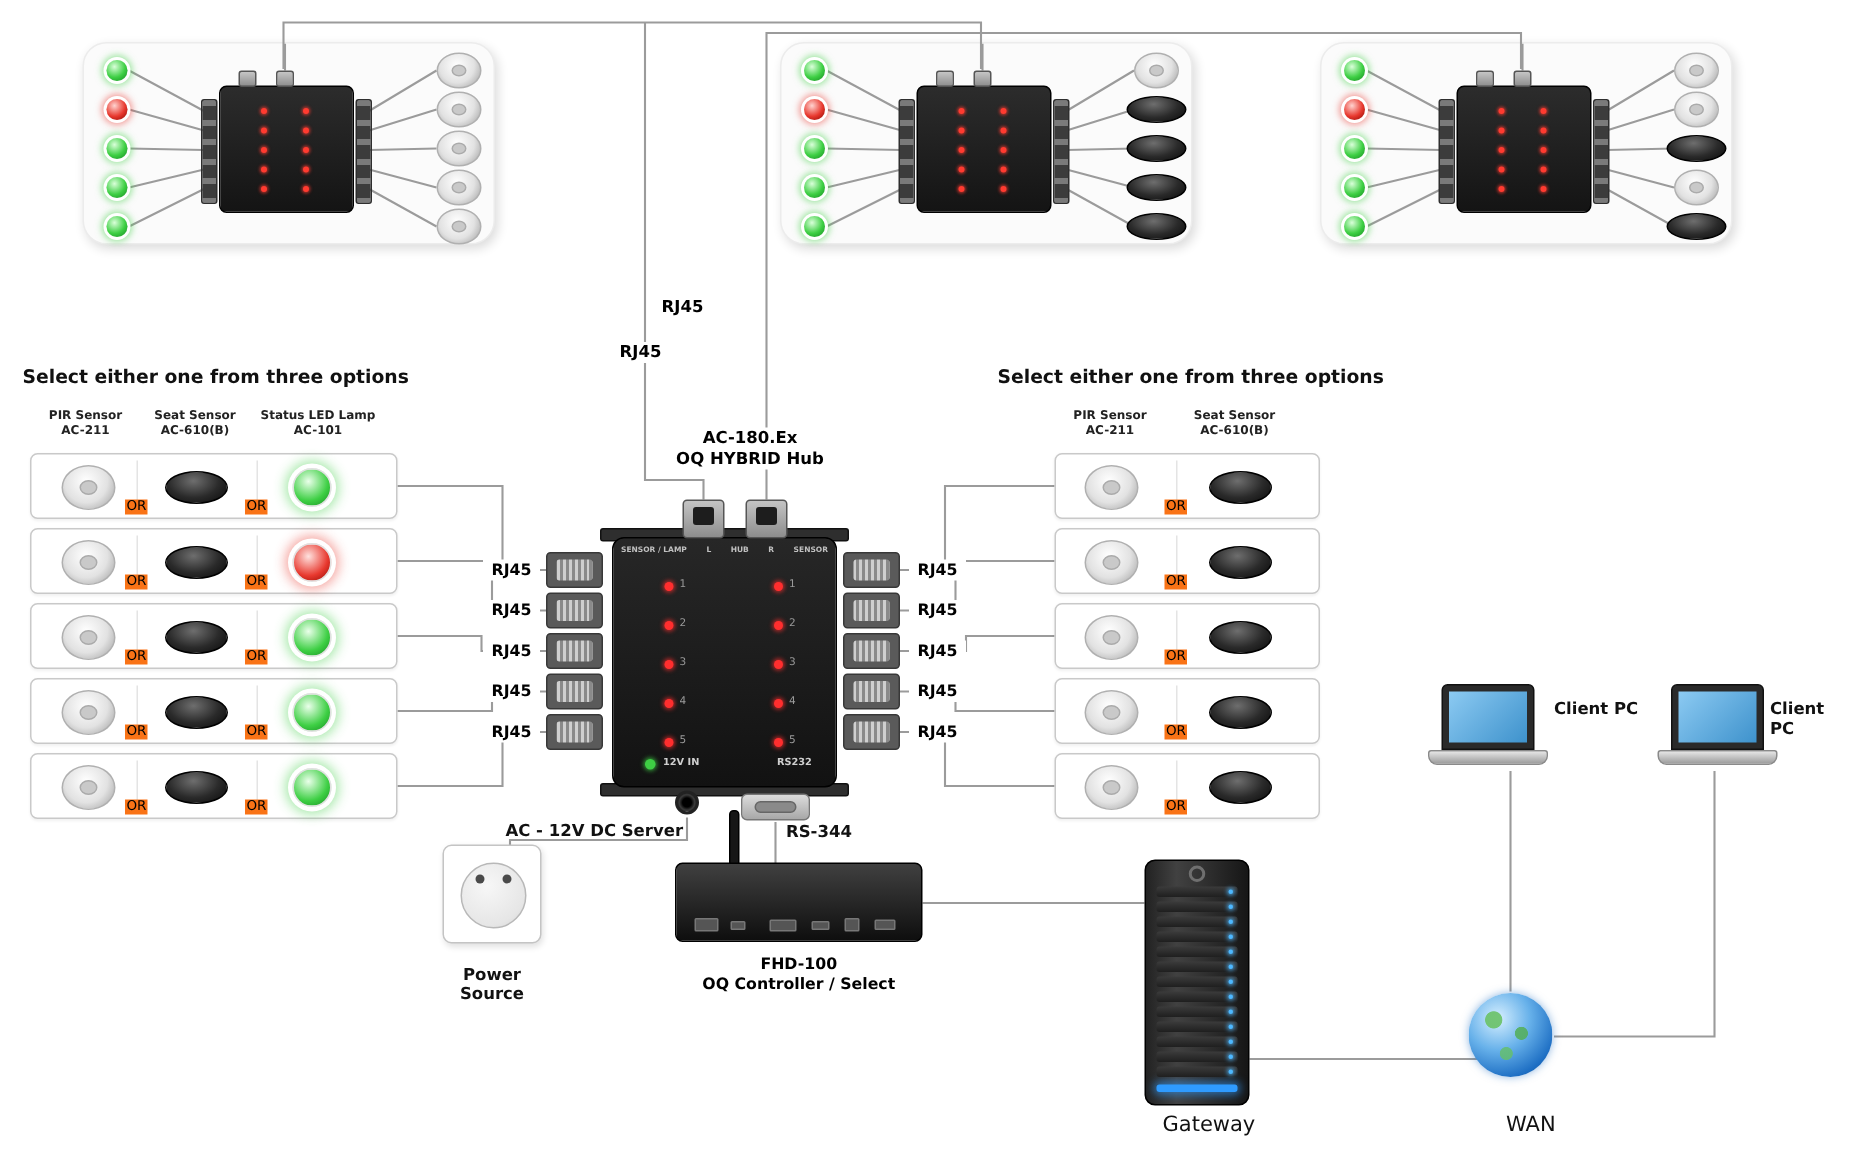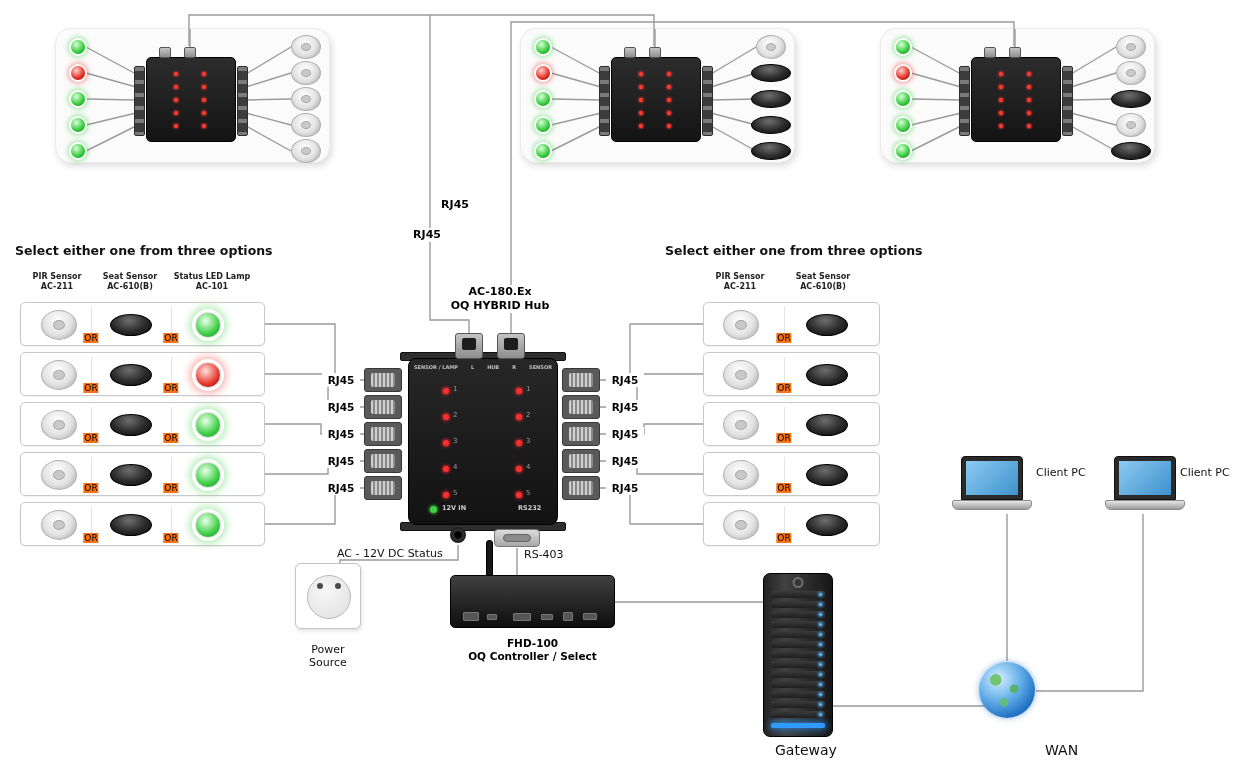--- a/index.html
+++ b/index.html
@@ -114,21 +114,21 @@
              radial-gradient(circle at 45% 72%, rgba(100,190,110,.85) 0 8%, transparent 9%),
              radial-gradient(circle at 35% 30%, #d6efff, #67b1ea 40%, #1e6fc4 75%, #0b4a92);
            box-shadow:0 0 6px rgba(30,110,196,.5); }
   .laptop { position:absolute; width:80px; height:58px; }
   .lt-screen { position:absolute; left:9px; top:0; width:62px; height:44px; background:#2a2a2a;
                border:1px solid #111; border-radius:4px 4px 0 0; }
   .lt-screen::after { content:''; position:absolute; left:4px; right:4px; top:4px; bottom:4px;
                       background:linear-gradient(135deg,#8ccaf2,#3e92cc); }
   .lt-base { position:absolute; left:0; top:44px; width:80px; height:10px; border:1px solid #8a8a8a;
              border-radius:2px 2px 6px 6px; background:linear-gradient(#e6e6e6,#9c9c9c); }
-  .dev-label { position:absolute; font-weight:normal; font-size:11px; color:#111; }
+  .dev-label { position:absolute; font-weight:bold; font-size:11px; color:#111; }
   .dev-label.big { font-weight:normal; font-size:14px; }
   .ctl-label { position:absolute; left:460px; top:637px; width:145px; text-align:center;
                font-weight:bold; font-size:10.5px; line-height:12.5px; }
 </style>
 </head>
 <body>
 
 <div id="canvas">
 
   <div id="units-layer">
@@ -278,29 +278,29 @@
   </div>
   <div class="col-head" style="left:705px;top:272px;width:70px">
     <div>PIR Sensor</div>
     <div>AC-211</div>
   </div>
   <div class="col-head" style="left:788px;top:272px;width:70px">
     <div>Seat Sensor</div>
     <div>AC-610(B)</div>
   </div>
 
-  <div class="dev-label" style="left:337px;top:547px">AC - 12V DC Status</div>
+  <div class="dev-label" style="left:337px;top:547px">AC - 12V DC Server</div>
   <div class="outlet-box">
     <div class="outlet-circle"></div>
     <div class="hole" style="left:21px"></div>
     <div class="hole" style="left:39px"></div>
   </div>
   <div class="dev-label" style="left:292px;top:643px;width:72px;text-align:center">Power Source</div>
 
-  <div class="dev-label" style="left:524px;top:548px">RS-403</div>
+  <div class="dev-label" style="left:524px;top:548px">RS-344</div>
   <div class="antenna"></div>
   <div class="controller">
     <div class="cport" style="left:12px;top:36px;width:16px;height:9px"></div>
     <div class="cport" style="left:36px;top:38px;width:10px;height:6px"></div>
     <div class="cport" style="left:62px;top:37px;width:18px;height:8px"></div>
     <div class="cport" style="left:90px;top:38px;width:12px;height:6px"></div>
     <div class="cport" style="left:112px;top:36px;width:10px;height:9px"></div>
     <div class="cport" style="left:132px;top:37px;width:14px;height:7px"></div>
   </div>
   <div class="ctl-label">
@@ -346,21 +346,21 @@
       <div class="slat">
         <div class="slat-led"></div>
       </div>
       <div class="slat">
         <div class="slat-led"></div>
       </div>
     </div>
   <div class="dev-label big" style="left:775px;top:742px">Gateway</div>
 
   <div class="globe"></div>
-  <div class="dev-label big" style="left:1045px;top:742px">WAN</div>
+  <div class="dev-label big" style="left:1004px;top:742px">WAN</div>
 
   <div class="laptop" style="left:952px;top:456px">
     <div class="lt-screen"></div>
     <div class="lt-base"></div>
   </div>
   <div class="dev-label" style="left:1036px;top:466px">Client PC</div>
   <div class="laptop" style="left:1105px;top:456px">
     <div class="lt-screen"></div>
     <div class="lt-base"></div>
   </div>

